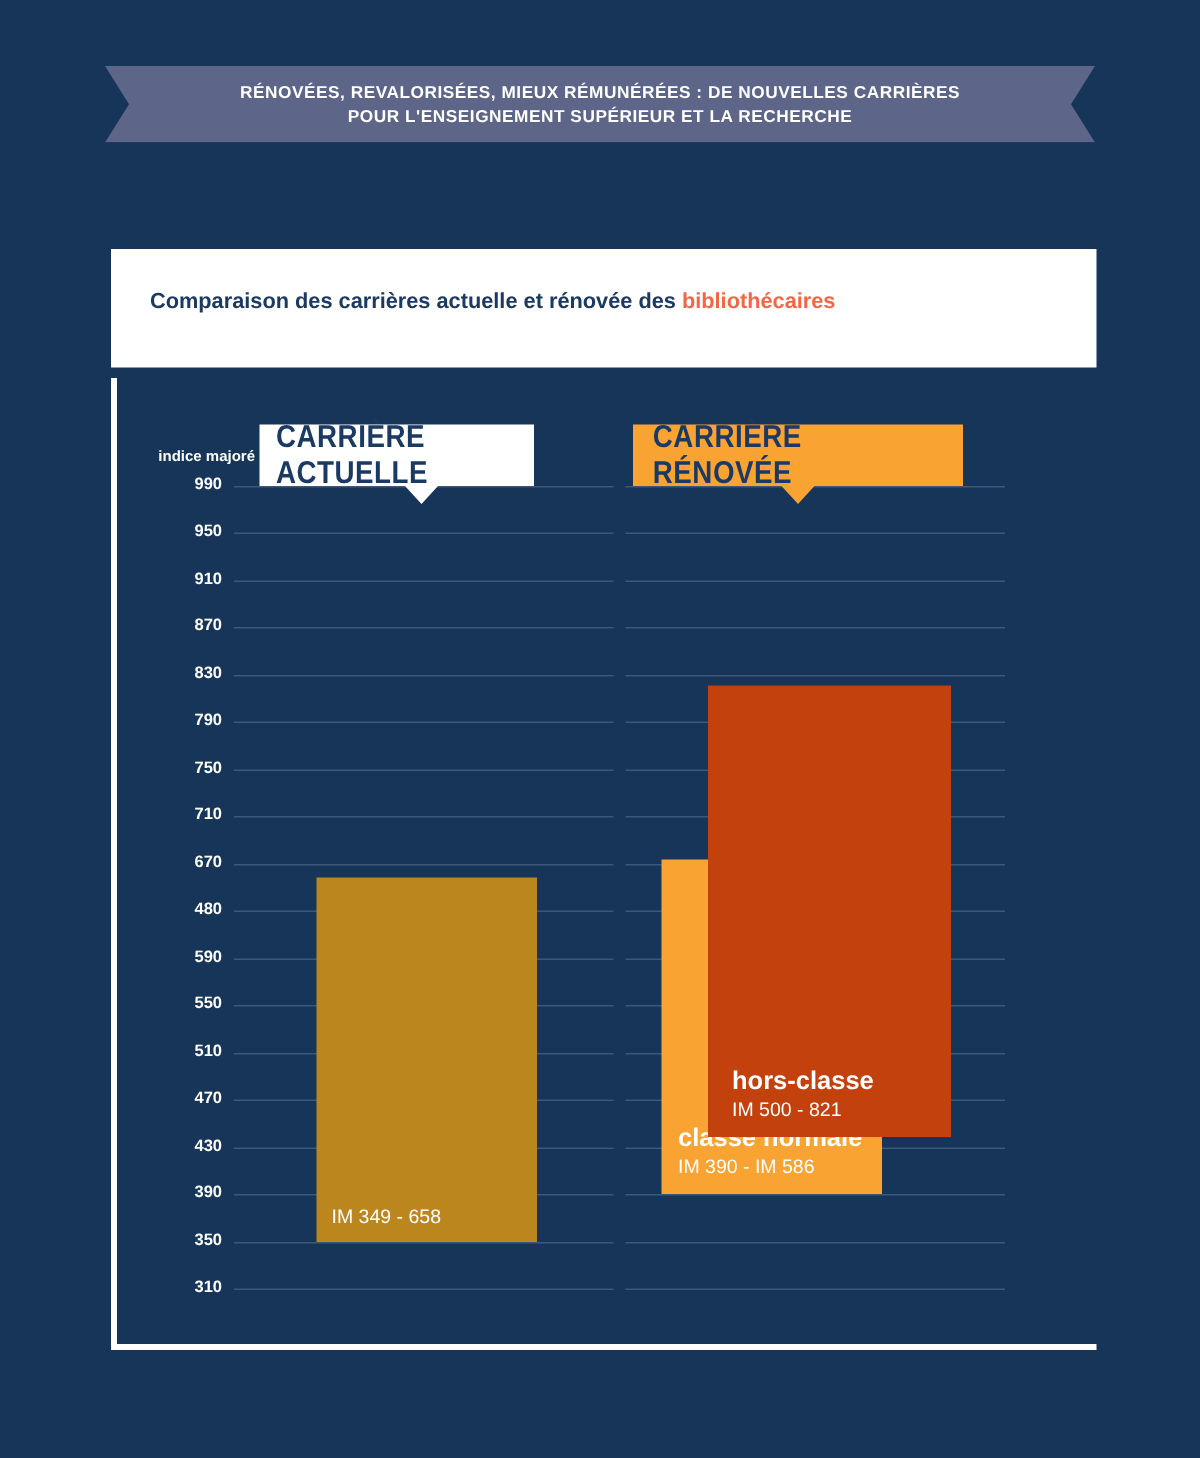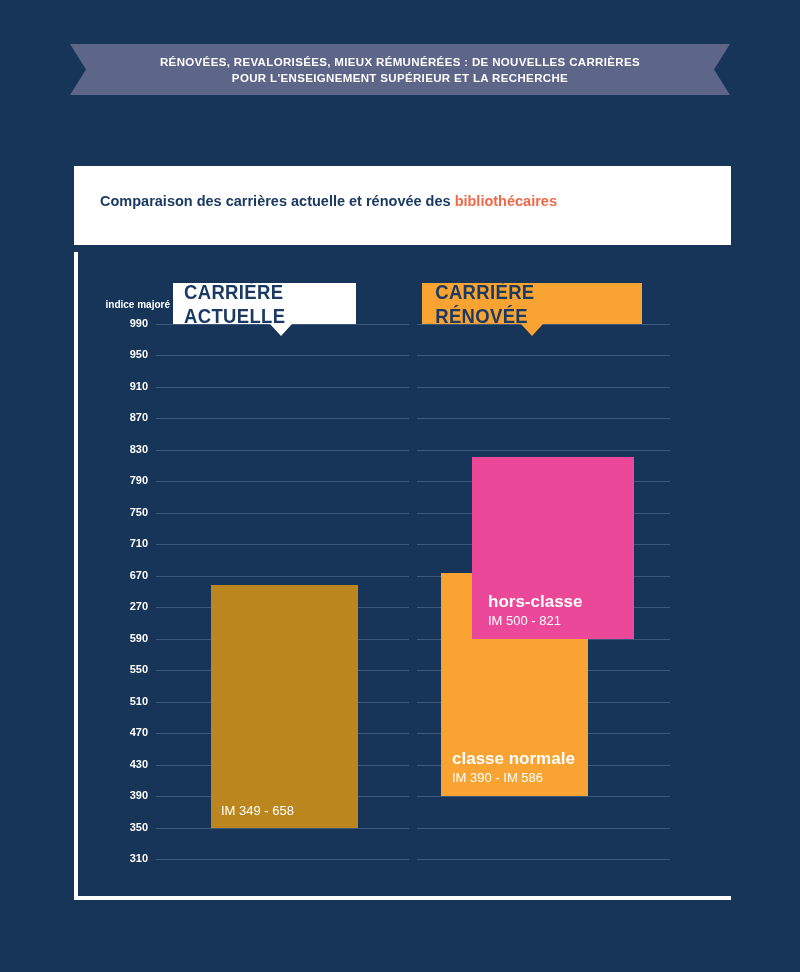--- a/index.html
+++ b/index.html
@@ -293,21 +293,21 @@
           <div class="tick-label">710</div>
           <div class="grid-seg left"></div>
           <div class="grid-seg right"></div>
         </div>
         <div class="tick" style="top: 323.765px;">
           <div class="tick-label">670</div>
           <div class="grid-seg left"></div>
           <div class="grid-seg right"></div>
         </div>
         <div class="tick" style="top: 355.235px;">
-          <div class="tick-label">270</div>
+          <div class="tick-label">480</div>
           <div class="grid-seg left"></div>
           <div class="grid-seg right"></div>
         </div>
         <div class="tick" style="top: 386.706px;">
           <div class="tick-label">590</div>
           <div class="grid-seg left"></div>
           <div class="grid-seg right"></div>
         </div>
         <div class="tick" style="top: 418.176px;">
           <div class="tick-label">550</div>
@@ -362,21 +362,21 @@
       </div>
     </div>
 
     <div class="bar" id="bar-classe-normale" style="top: 321.404px; height: 222.654px; background: rgb(249, 163, 50);">
       <div class="bar-labels">
         <div class="bar-title">classe normale</div>
         <div class="bar-range">IM 390 - IM 586</div>
       </div>
     </div>
 
-    <div class="bar" id="bar-hors-classe" style="top: 204.963px; height: 182px; background: #ec4899;">
+    <div class="bar" id="bar-hors-classe" style="top: 204.963px; height: 301px; background: #c2410c;">
       <div class="bar-labels">
         <div class="bar-title">hors-classe</div>
         <div class="bar-range">IM 500 - 821</div>
       </div>
     </div>
 
   </div>
 </div>
 
 </body></html>

